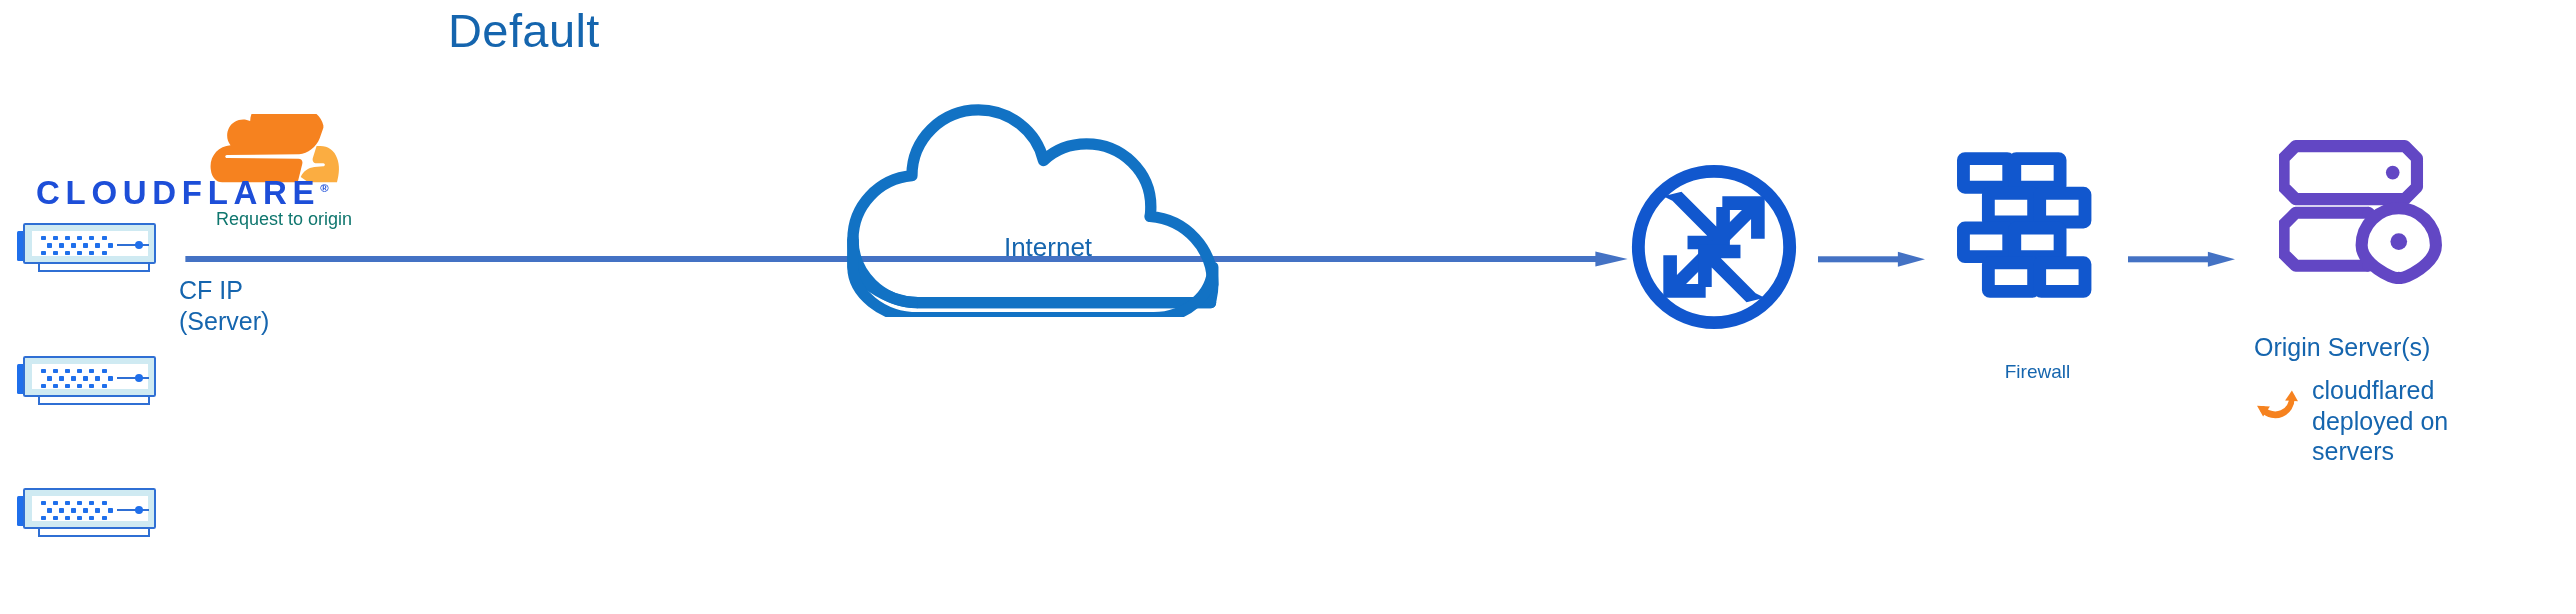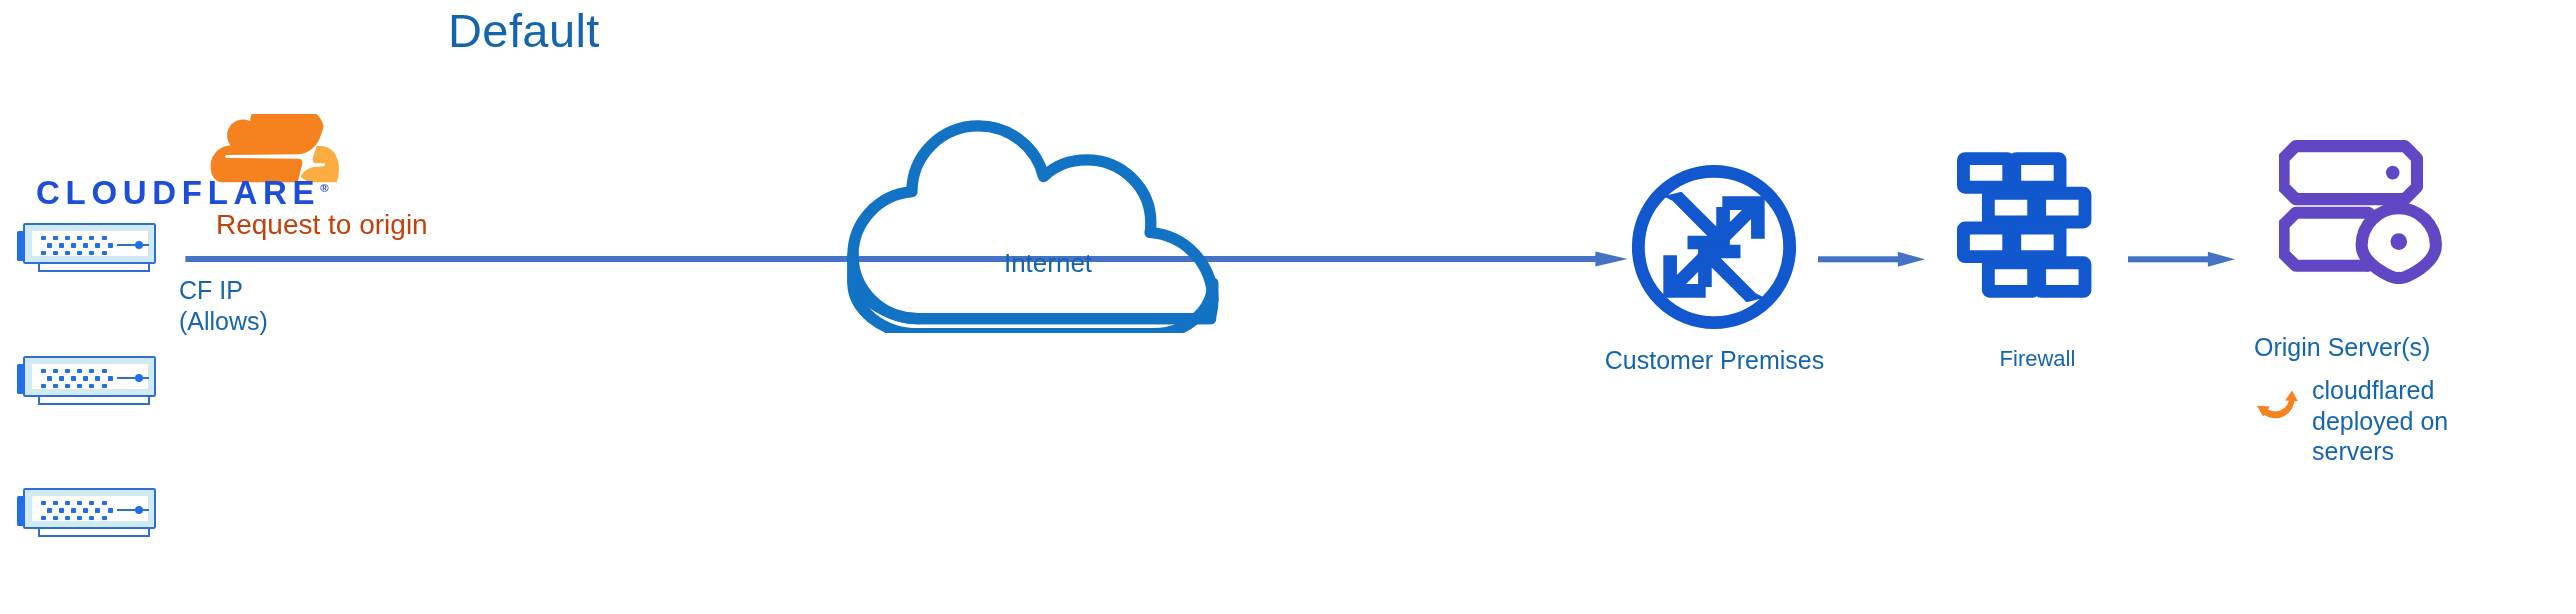--- a/index.html
+++ b/index.html
@@ -137,43 +137,43 @@
     border: 2.3px solid #2F6FD4;
     border-top: none;
     box-sizing: border-box;
     background: #FFFFFF;
   }
 
   
   #request-to-origin-label {
     left: 216px;
     top: 209px;
-    font-size: 28px;
-    color: #c2410c;
+    font-size: 18px;
+    color: #0f766e;
     white-space: nowrap;
   }
   #cf-ip-label {
     left: 179px;
     top: 275px;
     font-size: 25px;
     color: #1565AE;
     line-height: 1.22;
     white-space: nowrap;
   }
   #main-flow-arrow {
     left: 179px;
     top: 250px;
     width: 1455px;
     height: 18px;
   }
 
   
   #internet-cloud-group {
     left: 836px;
-    top: 110px;
+    top: 94px;
     width: 424px;
     height: 223px;
   }
   #internet-cloud-label {
     position: absolute;
     left: 0;
     top: 138px;
     width: 424px;
     text-align: center;
     font-size: 26px;
@@ -205,24 +205,24 @@
 
   
   #firewall-node {
     left: 1952px;
     top: 151px;
     width: 155px;
     height: 151px;
   }
   #firewall-label {
     left: 1886px;
-    top: 345px;
+    top: 360px;
     width: 303px;
     text-align: center;
-    font-size: 22px;
+    font-size: 19px;
     color: #1565AE;
     line-height: 1.23;
   }
   #arrow-firewall-to-origin {
     left: 2128px;
     top: 251px;
     width: 107px;
     height: 16.6px;
   }
 
@@ -380,21 +380,21 @@
 
   <svg class="abs" id="main-flow-arrow" viewBox="0 0 1923 24">
     <rect x="0" y="8" width="1886" height="8" fill="#4472C4"></rect>
     <polygon points="1880,2 1923,12 1880,22" fill="#4472C4"></polygon>
   </svg>
 
   <div class="abs" id="request-to-origin-label">Request to origin</div>
 
   <div class="abs" id="cf-ip-label">
     <div>CF IP</div>
-    <div>(Allows)</div>
+    <div>(Server)</div>
   </div>
 
   <div class="abs" id="internet-cloud-group">
     <svg width="424" height="223" viewBox="0 0 560 295">
       <path d="M108 276
                C 60 276 22 238 22 192
                C 22 148 56 112 100 108
                C 100 60 139 21 188 21
                C 229 21 265 49 274 88
                C 289 74 309 66 331 66
@@ -423,21 +423,20 @@
 
     <g fill="#1157CE">
       <path d="M48 182 L48 126 L66 126 L66 152 L112 106 L124 118 L78 164 L104 164 L104 182 Z"></path>
     </g>
 
     <g fill="#1157CE">
       <path d="M182 182 L158 188 L112 142 L112 168 L94 168 L94 112 L150 112 L150 130 L124 130 L170 176 Z"></path>
     </g>
   </svg>
   <div class="abs" id="cpe-label">
-    <div>Customer Premises</div>
   </div>
 
   <svg class="abs" id="arrow-cpe-to-firewall" viewBox="0 0 142 22">
     <rect x="0" y="7" width="112" height="8" fill="#4472C4"></rect>
     <polygon points="106,1 142,11 106,21" fill="#4472C4"></polygon>
   </svg>
 
   <svg class="abs" id="firewall-node" viewBox="0 0 205 200">
     <g fill="none" stroke="#1157CE" stroke-width="17" stroke-linejoin="round">
 

